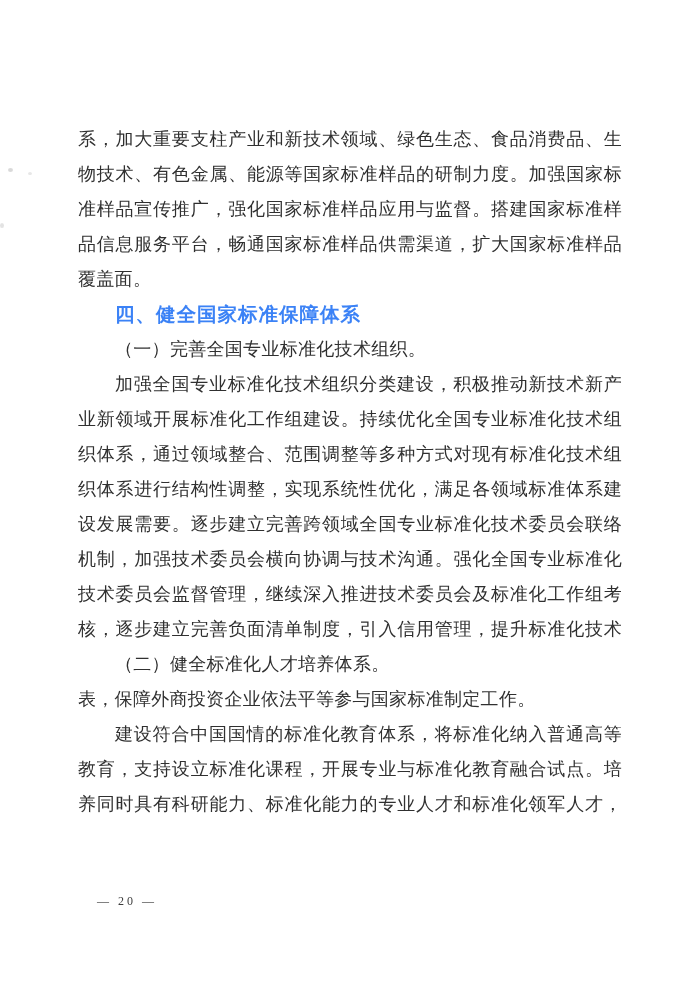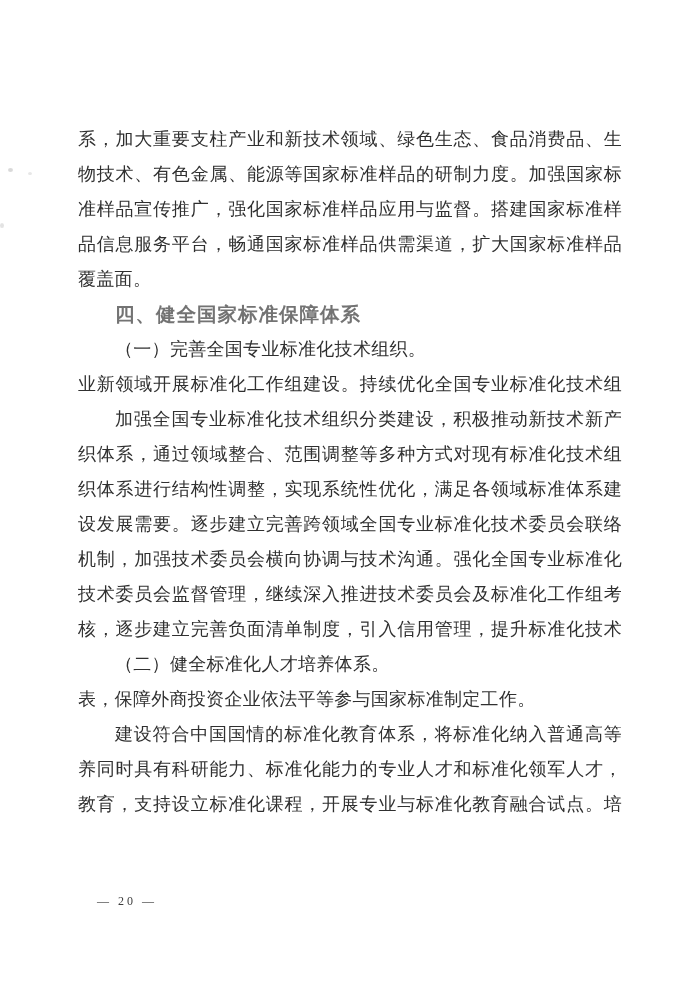--- a/index.html
+++ b/index.html
@@ -39,21 +39,21 @@
     text-align: justify;
     text-align-last: justify;
   }
   .indent {
     text-indent: 37px;
   }
   .heading {
     font-family: "Liberation Sans", "DejaVu Sans", sans-serif;
     font-weight: 700;
     font-size: 19.5px;
-    color: #737373;
+    color: #3b82f6;
     letter-spacing: 1px;
   }
   .pagenum {
     position: absolute;
     left: 97px;
     top: 887px;
     font-size: 12px;
     line-height: 28px;
     color: #3c3c3c;
     letter-spacing: 3px;
@@ -80,29 +80,29 @@
   <span class="speck s3"></span>
 
   <div class="content">
     <div class="line just">系，加大重要支柱产业和新技术领域、绿色生态、食品消费品、生</div>
     <div class="line just">物技术、有色金属、能源等国家标准样品的研制力度。加强国家标</div>
     <div class="line just">准样品宣传推广，强化国家标准样品应用与监督。搭建国家标准样</div>
     <div class="line just">品信息服务平台，畅通国家标准样品供需渠道，扩大国家标准样品</div>
     <div class="line">覆盖面。</div>
     <div class="line heading indent">四、健全国家标准保障体系</div>
     <div class="line indent">（一）完善全国专业标准化技术组织。</div>
+    <div class="line just indent">加强全国专业标准化技术组织分类建设，积极推动新技术新产</div>
     <div class="line just">业新领域开展标准化工作组建设。持续优化全国专业标准化技术组</div>
-    <div class="line just indent">加强全国专业标准化技术组织分类建设，积极推动新技术新产</div>
     <div class="line just">织体系，通过领域整合、范围调整等多种方式对现有标准化技术组</div>
     <div class="line just">织体系进行结构性调整，实现系统性优化，满足各领域标准体系建</div>
     <div class="line just">设发展需要。逐步建立完善跨领域全国专业标准化技术委员会联络</div>
     <div class="line just">机制，加强技术委员会横向协调与技术沟通。强化全国专业标准化</div>
     <div class="line just">技术委员会监督管理，继续深入推进技术委员会及标准化工作组考</div>
     <div class="line just">核，逐步建立完善负面清单制度，引入信用管理，提升标准化技术</div>
     <div class="line indent">（二）健全标准化人才培养体系。</div>
     <div class="line">表，保障外商投资企业依法平等参与国家标准制定工作。</div>
     <div class="line just indent">建设符合中国国情的标准化教育体系，将标准化纳入普通高等</div>
+    <div class="line just">教育，支持设立标准化课程，开展专业与标准化教育融合试点。培</div>
     <div class="line just">养同时具有科研能力、标准化能力的专业人才和标准化领军人才，</div>
-    <div class="line just">教育，支持设立标准化课程，开展专业与标准化教育融合试点。培</div>
   </div>
 
   <div class="pagenum">— 20 —</div>
 </div>
 
 </body></html>

